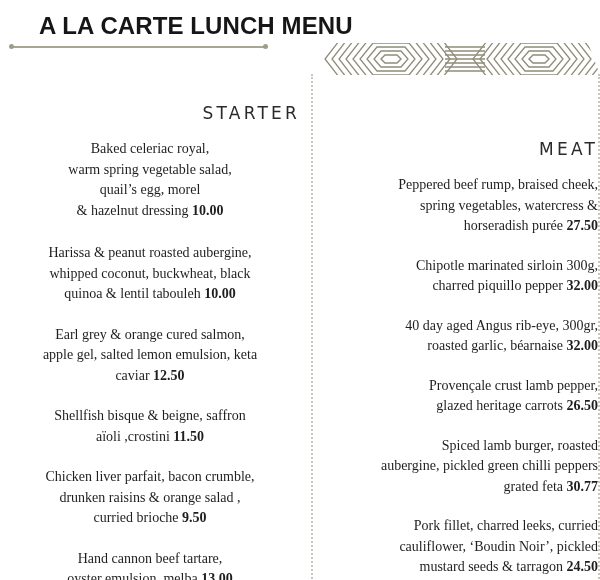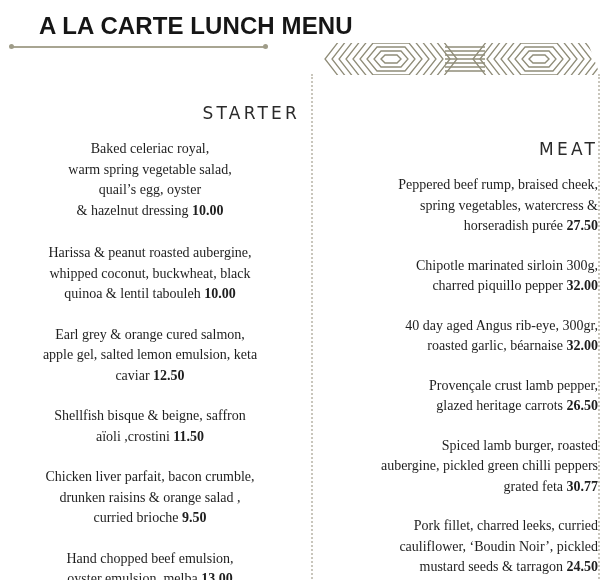--- a/index.html
+++ b/index.html
@@ -98,21 +98,21 @@
 </svg>
 
 <div class="meat-panel"></div>
 
 <section class="column starter">
   <h2 class="section-heading">STARTER</h2>
 
   <div class="dish first">
     <span class="line">Baked celeriac royal,</span>
     <span class="line">warm spring vegetable salad,</span>
-    <span class="line">quail’s egg, oyster</span>
+    <span class="line">quail’s egg, morel</span>
     <span class="line"><span>&amp; hazelnut dressing</span> <span class="price">10.00</span></span>
   </div>
 
   <div class="dish">
     <span class="line">Harissa &amp; peanut roasted aubergine,</span>
     <span class="line">whipped coconut, buckwheat, black</span>
     <span class="line"><span>quinoa &amp; lentil tabouleh</span> <span class="price">10.00</span></span>
   </div>
 
   <div class="dish">
@@ -126,21 +126,21 @@
     <span class="line"><span>aïoli ,crostini</span> <span class="price">11.50</span></span>
   </div>
 
   <div class="dish">
     <span class="line">Chicken liver parfait, bacon crumble,</span>
     <span class="line">drunken raisins &amp; orange salad ,</span>
     <span class="line"><span>curried brioche</span> <span class="price">9.50</span></span>
   </div>
 
   <div class="dish">
-    <span class="line">Hand chopped beef emulsion,</span>
+    <span class="line">Hand cannon beef tartare,</span>
     <span class="line"><span>oyster emulsion, melba</span> <span class="price">13.00</span></span>
   </div>
 </section>
 
 <section class="column meat">
   <h2 class="section-heading">MEAT</h2>
 
   <div class="dish">
     <span class="line">Peppered beef rump, braised cheek,</span>
     <span class="line">spring vegetables, watercress &amp;</span>

